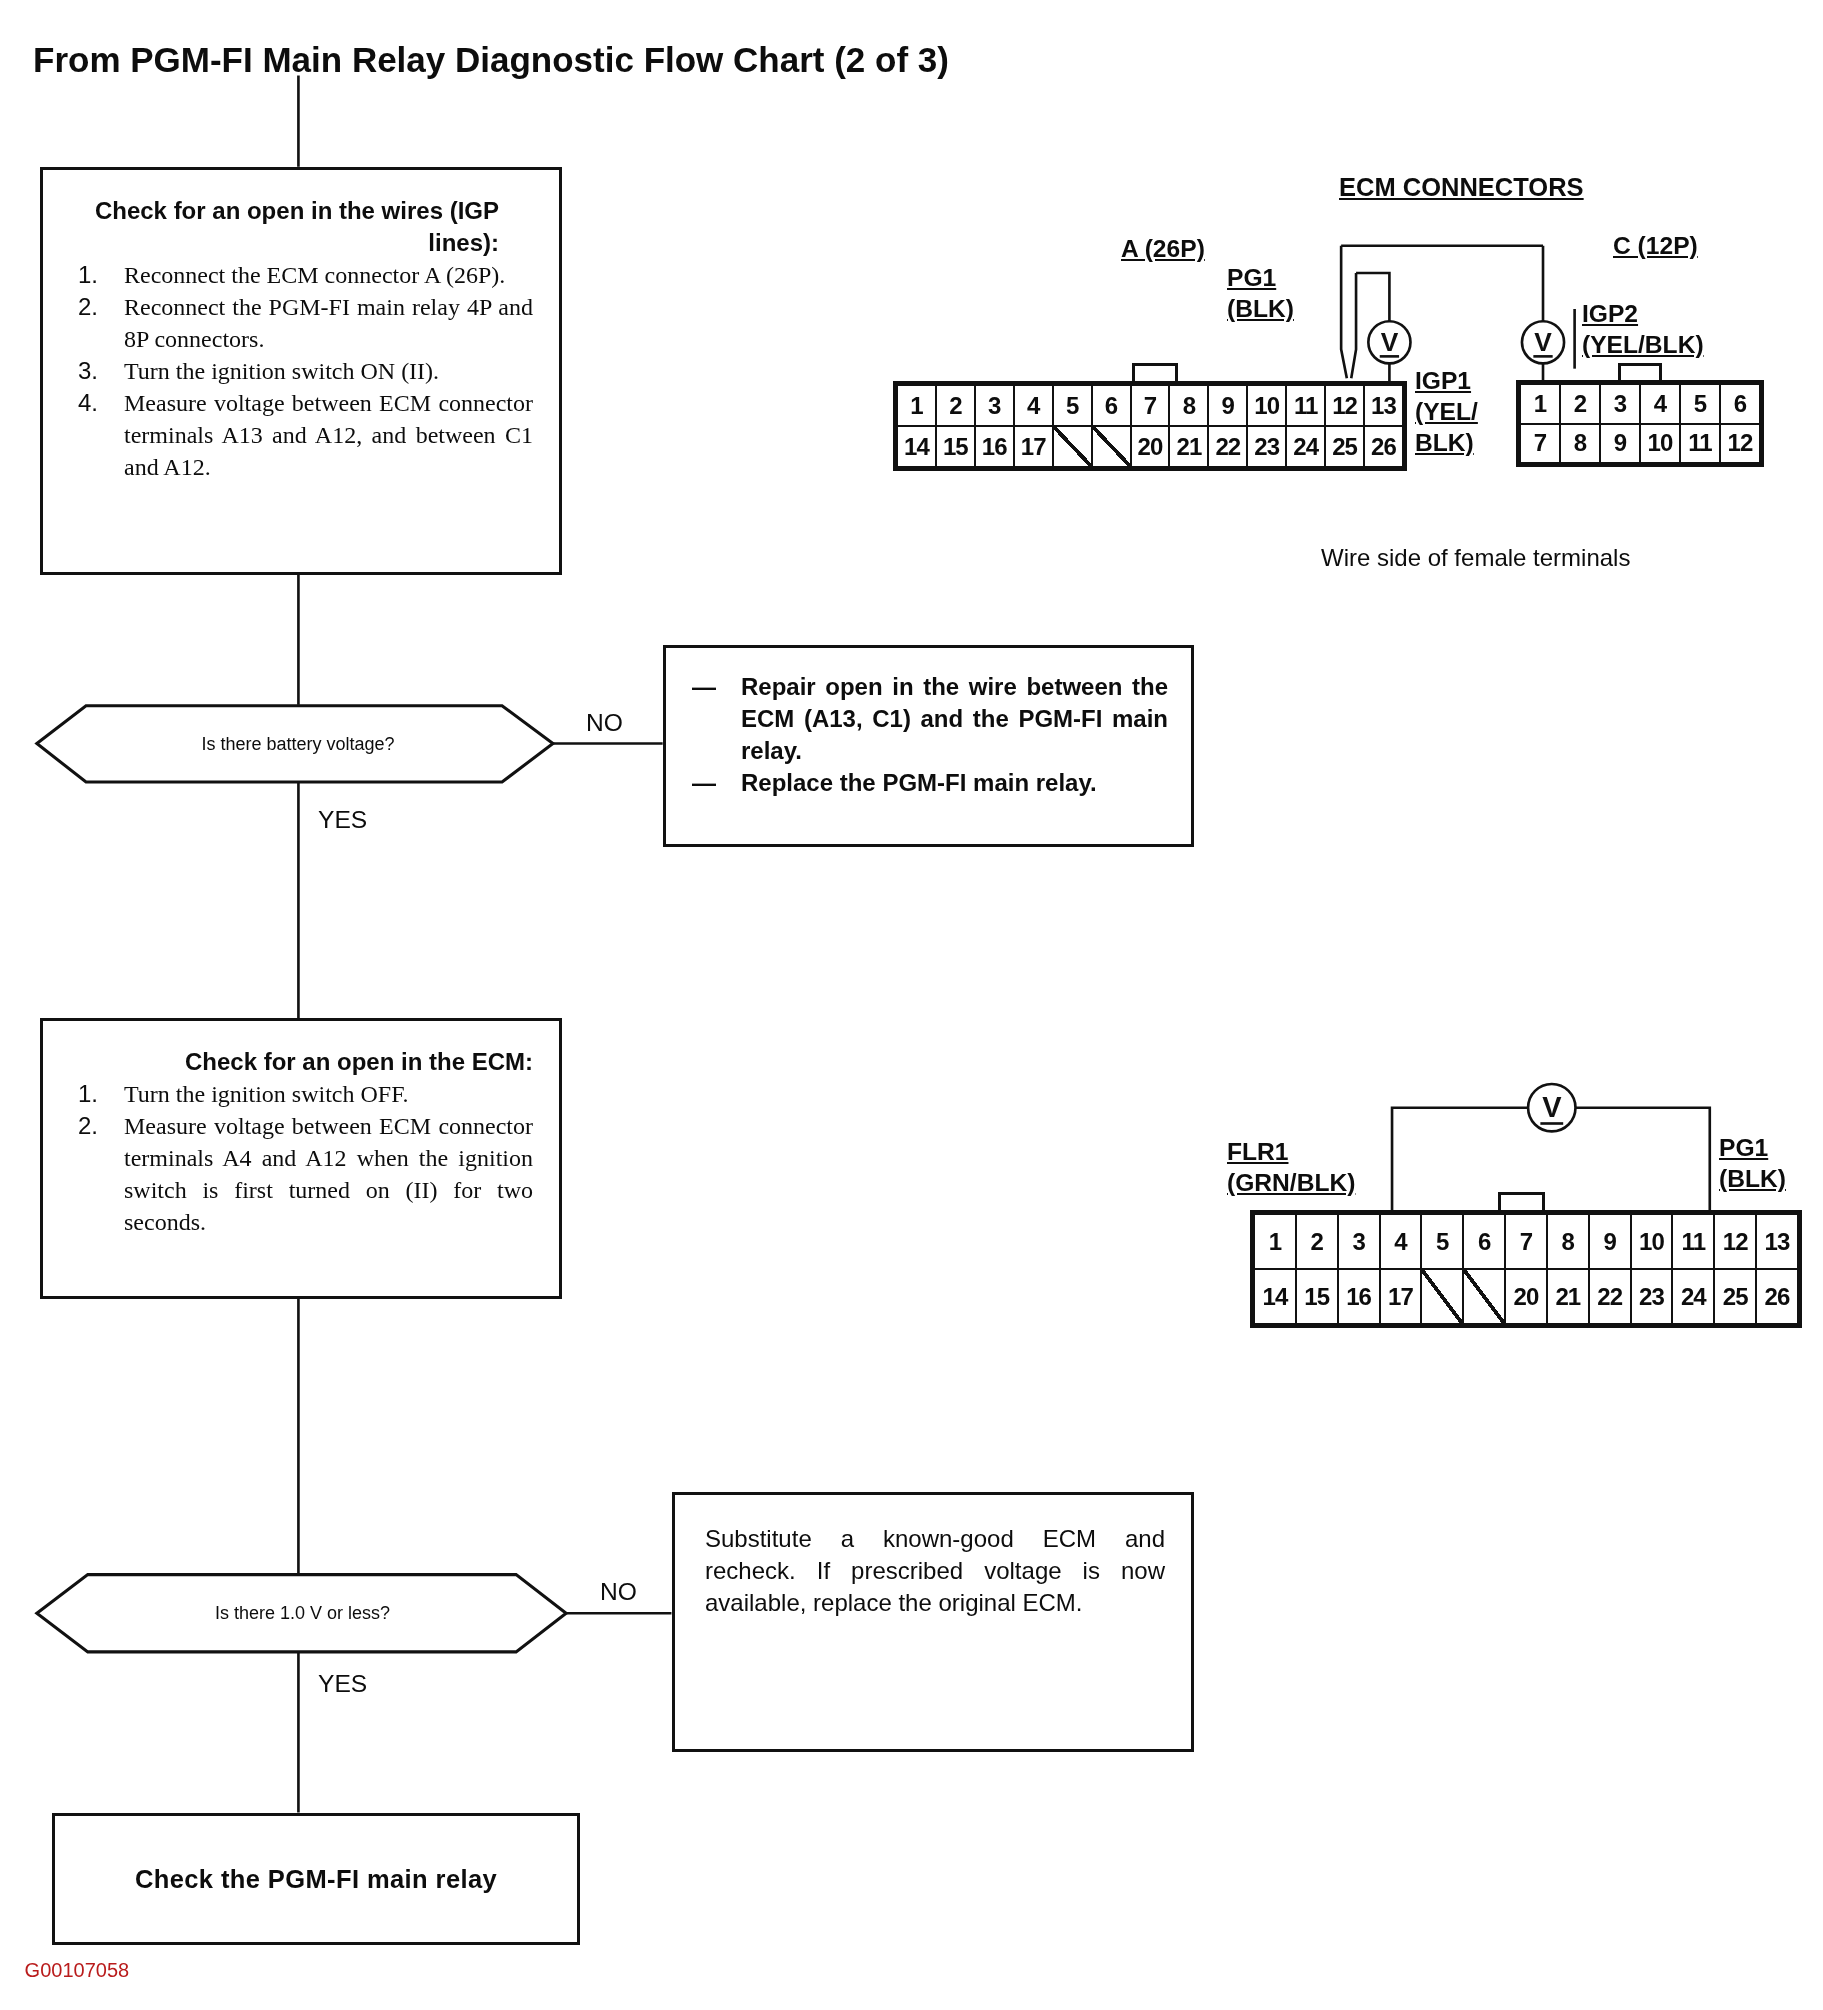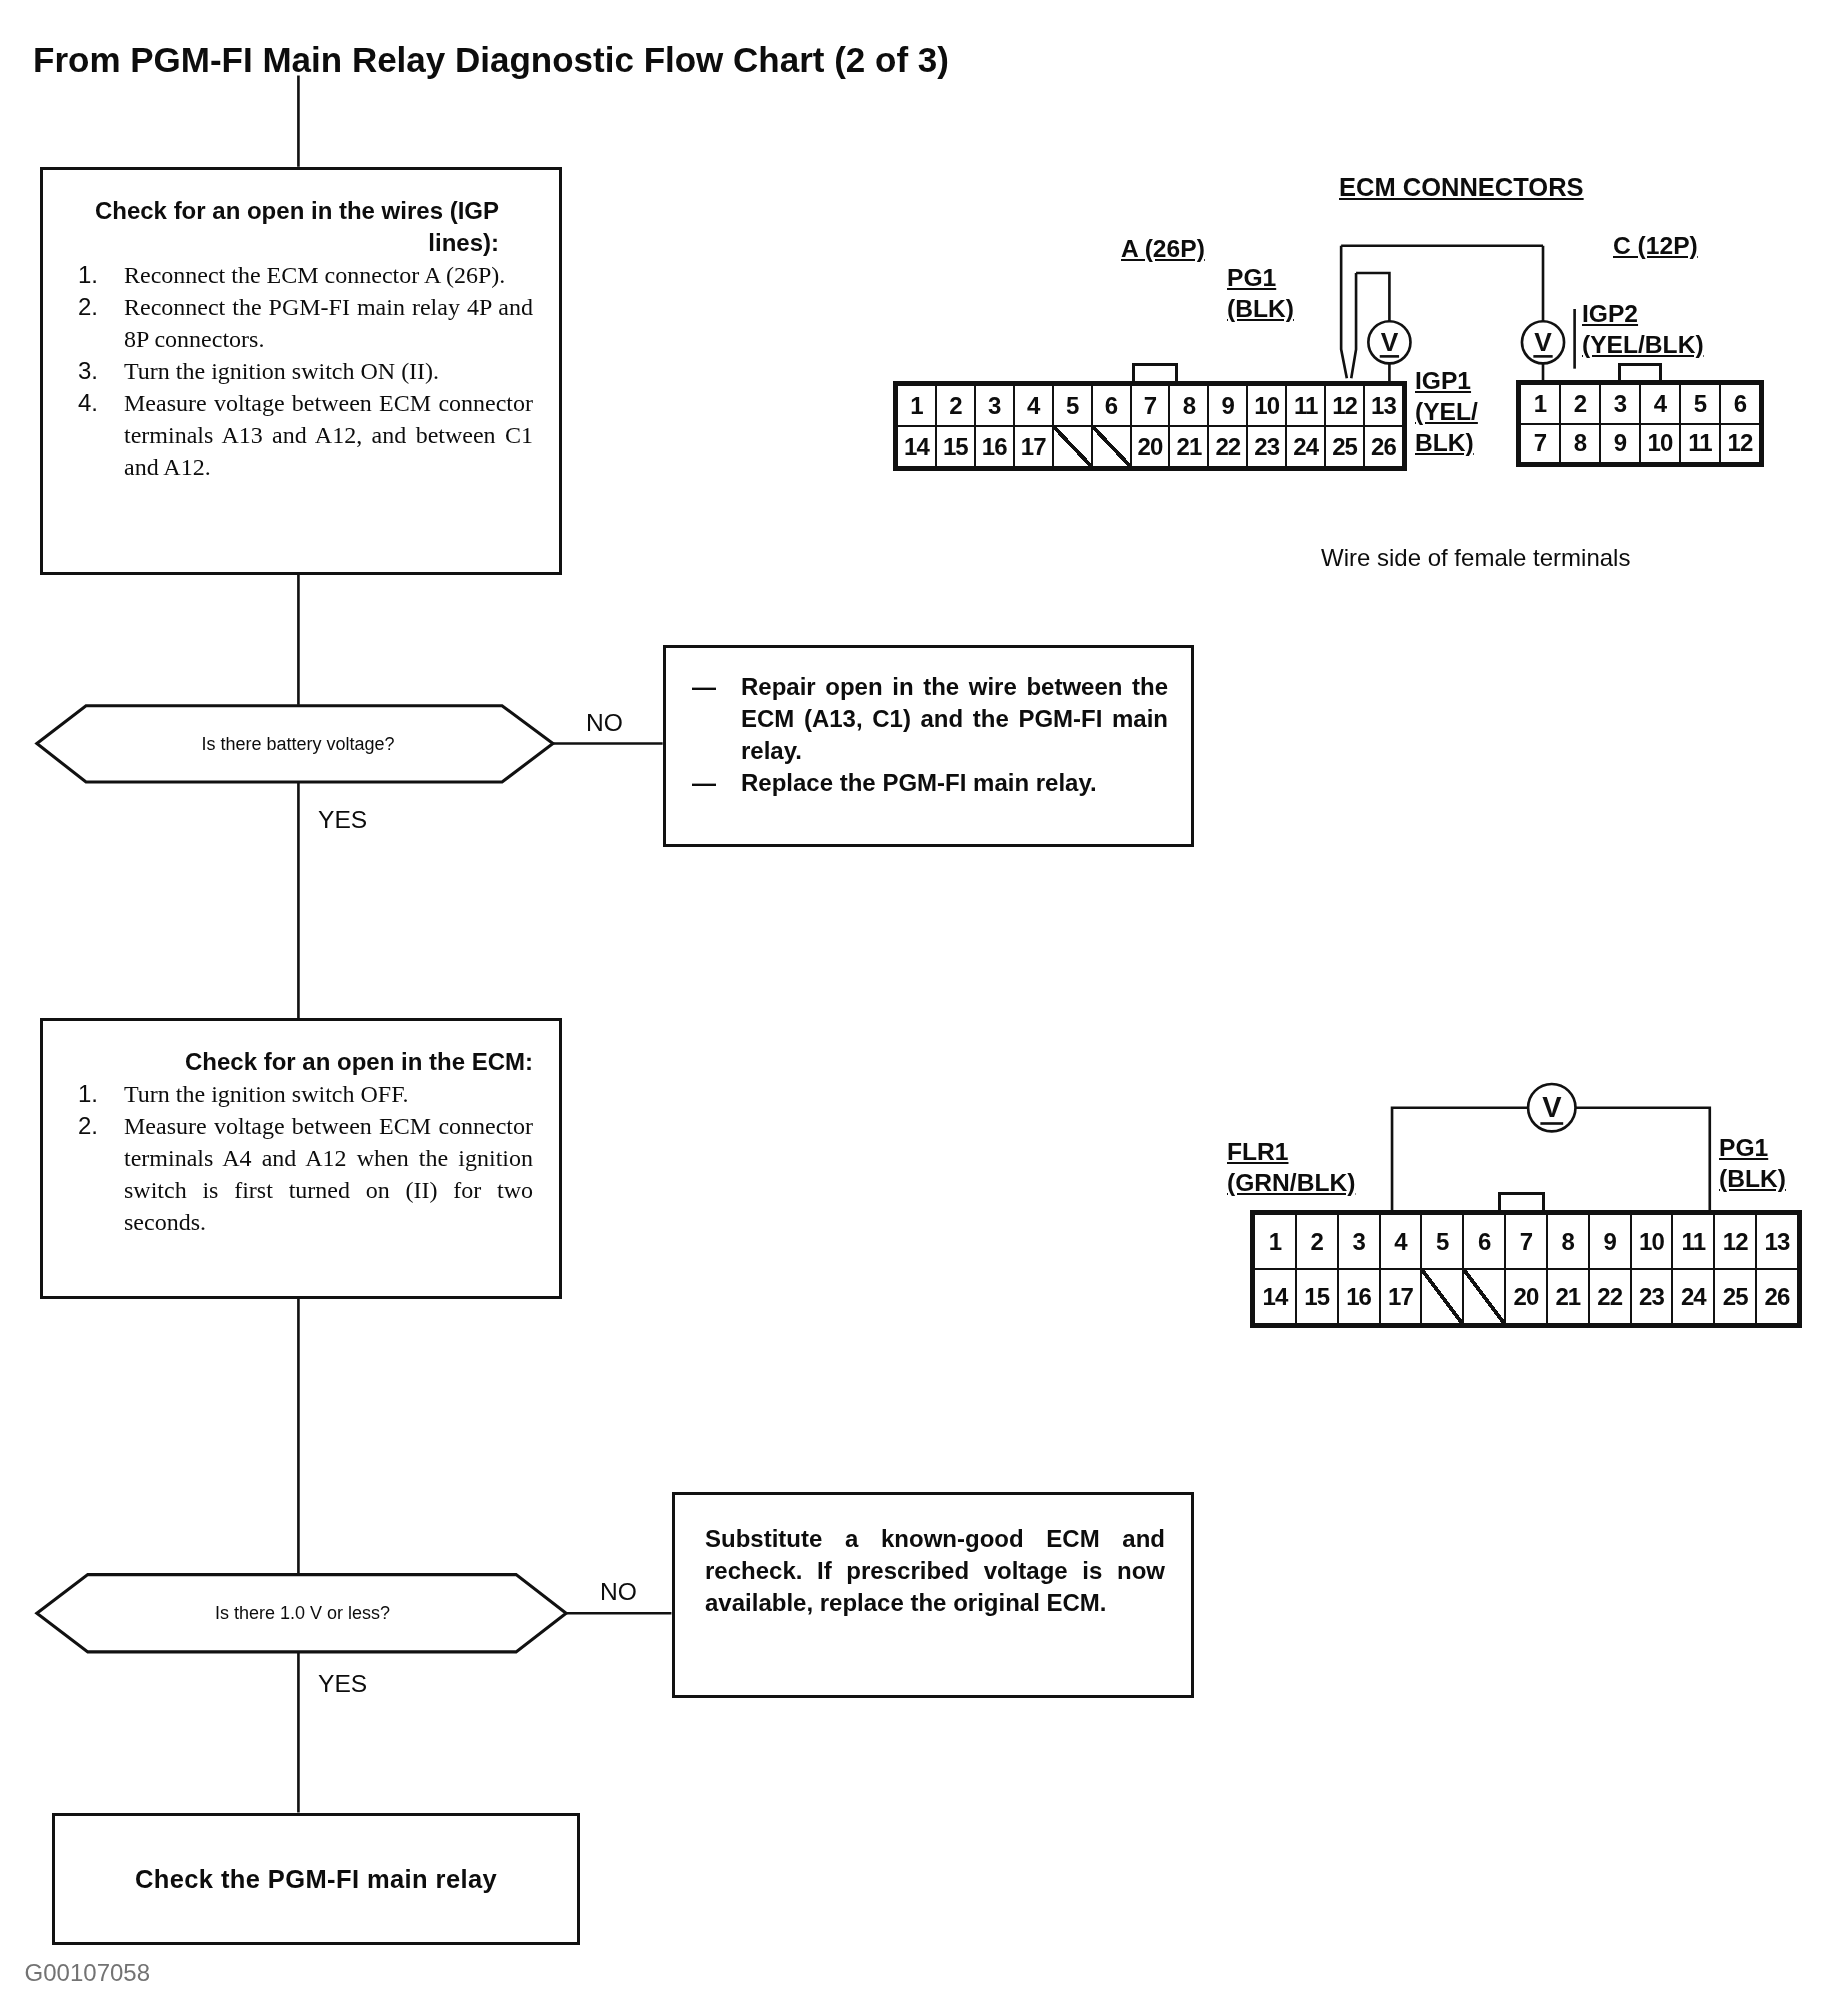--- a/index.html
+++ b/index.html
@@ -38,21 +38,21 @@
   .pin{
     border:1.3px solid #111;display:flex;align-items:center;justify-content:center;
     font-weight:bold;font-size:24px;letter-spacing:-0.9px;background:#fff;
   }
   .pin.slash{
     background-image:linear-gradient(to top right,
       transparent calc(50% - 1.9px), #111 calc(50% - 1.9px),
       #111 calc(50% + 1.9px), transparent calc(50% + 1.9px));
   }
   .tab{position:absolute;border:3.5px solid #111;background:#fff;box-sizing:border-box;}
-  .footer-code{position:absolute;font-size:24px;color:#737373;}
+  .footer-code{position:absolute;font-size:20px;color:#b91c1c;}
   .final-box{
     position:absolute;border:3.5px solid #111;background:#fff;box-sizing:border-box;
     display:flex;align-items:center;justify-content:center;
     font-size:25.5px;font-weight:bold;letter-spacing:0.4px;
   }
 </style>
 </head>
 <body>
 
 <div class="page">
@@ -157,21 +157,21 @@
           <span class="step-num">2.</span>
           <span class="step-txt">Measure voltage between ECM connector terminals A4 and A12 when the ignition switch is first turned on (II) for two seconds.</span>
         </div>
       </div>
   </div>
 
   <div class="decision-text" style="left:61px;top:1575px;width:483px;height:77px;">Is there 1.0 V or less?</div>
   <div class="branch-label" style="left:600px;top:1578px;">NO</div>
   <div class="branch-label" style="left:318px;top:1670px;">YES</div>
 
-  <div class="flow-box" style="left:672px;top:1492px;width:522px;height:206px;padding:28px 26px 14px 30px;font-weight:bold;">
+  <div class="flow-box" style="left:672px;top:1492px;width:522px;height:260px;padding:28px 26px 14px 30px;font-weight:normal;">
     <div style="text-align:justify;">Substitute a known-good ECM and recheck. If prescribed voltage is now available, replace the original ECM.</div>
   </div>
 
   <div class="final-box" style="left:52px;top:1813px;width:528px;height:132px;">
     <span>Check the PGM-FI main relay</span>
   </div>
 
   <div class="footer-code" style="left:24.6px;top:1959px;">G00107058</div>
 
   <div class="bold-label" style="left:1339px;top:172px;font-size:25.5px;">ECM CONNECTORS</div>

